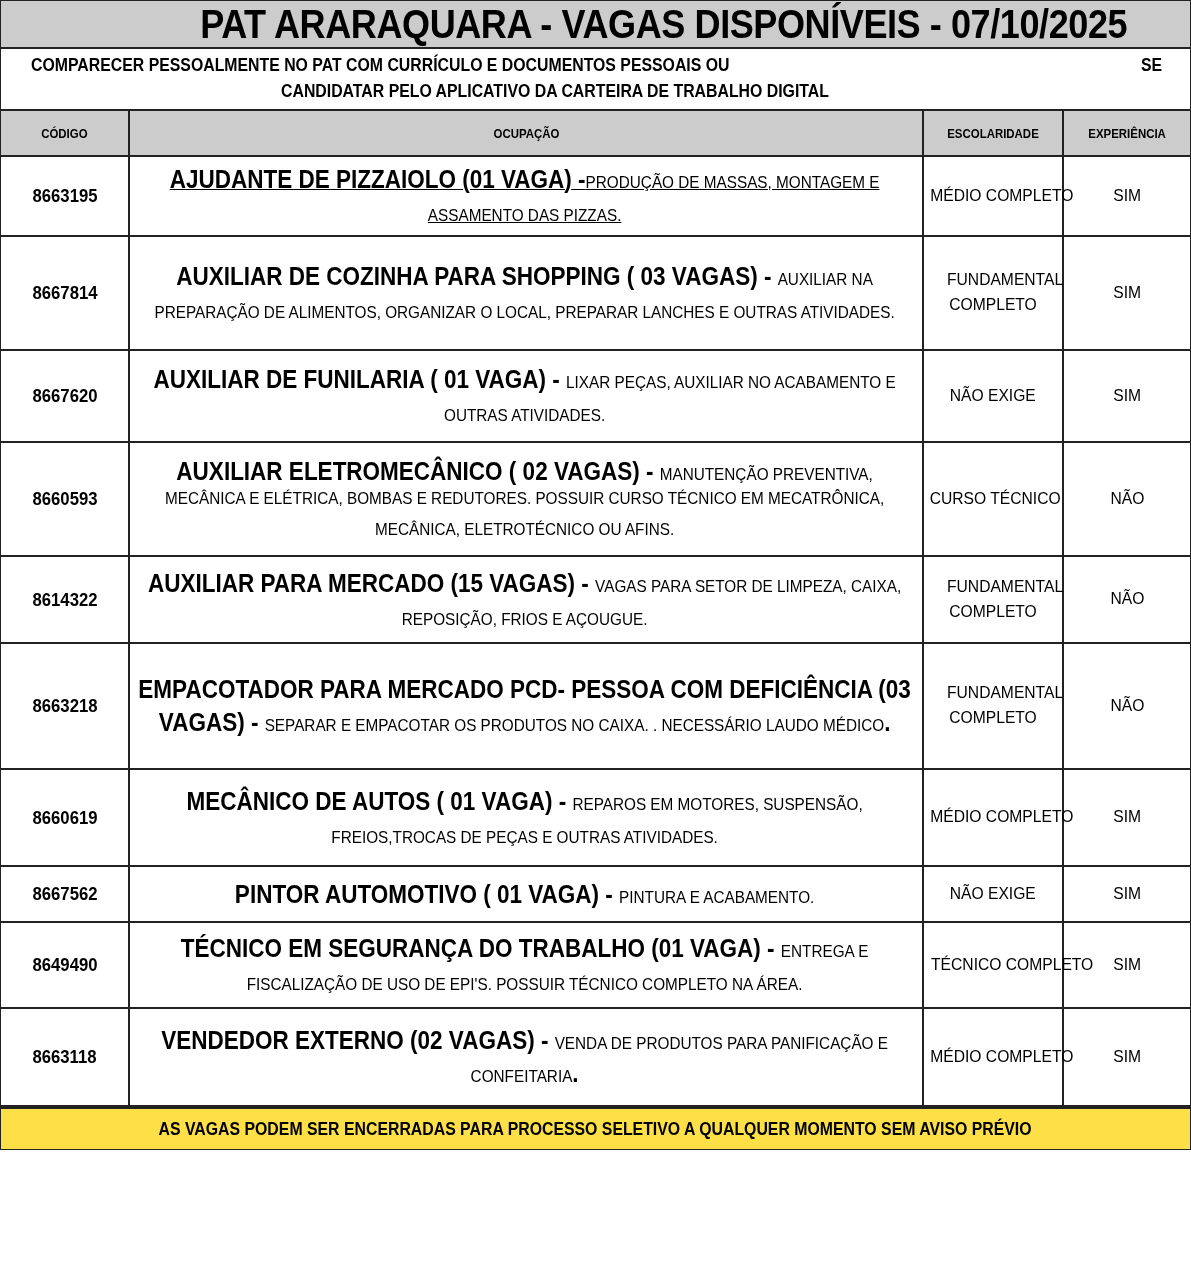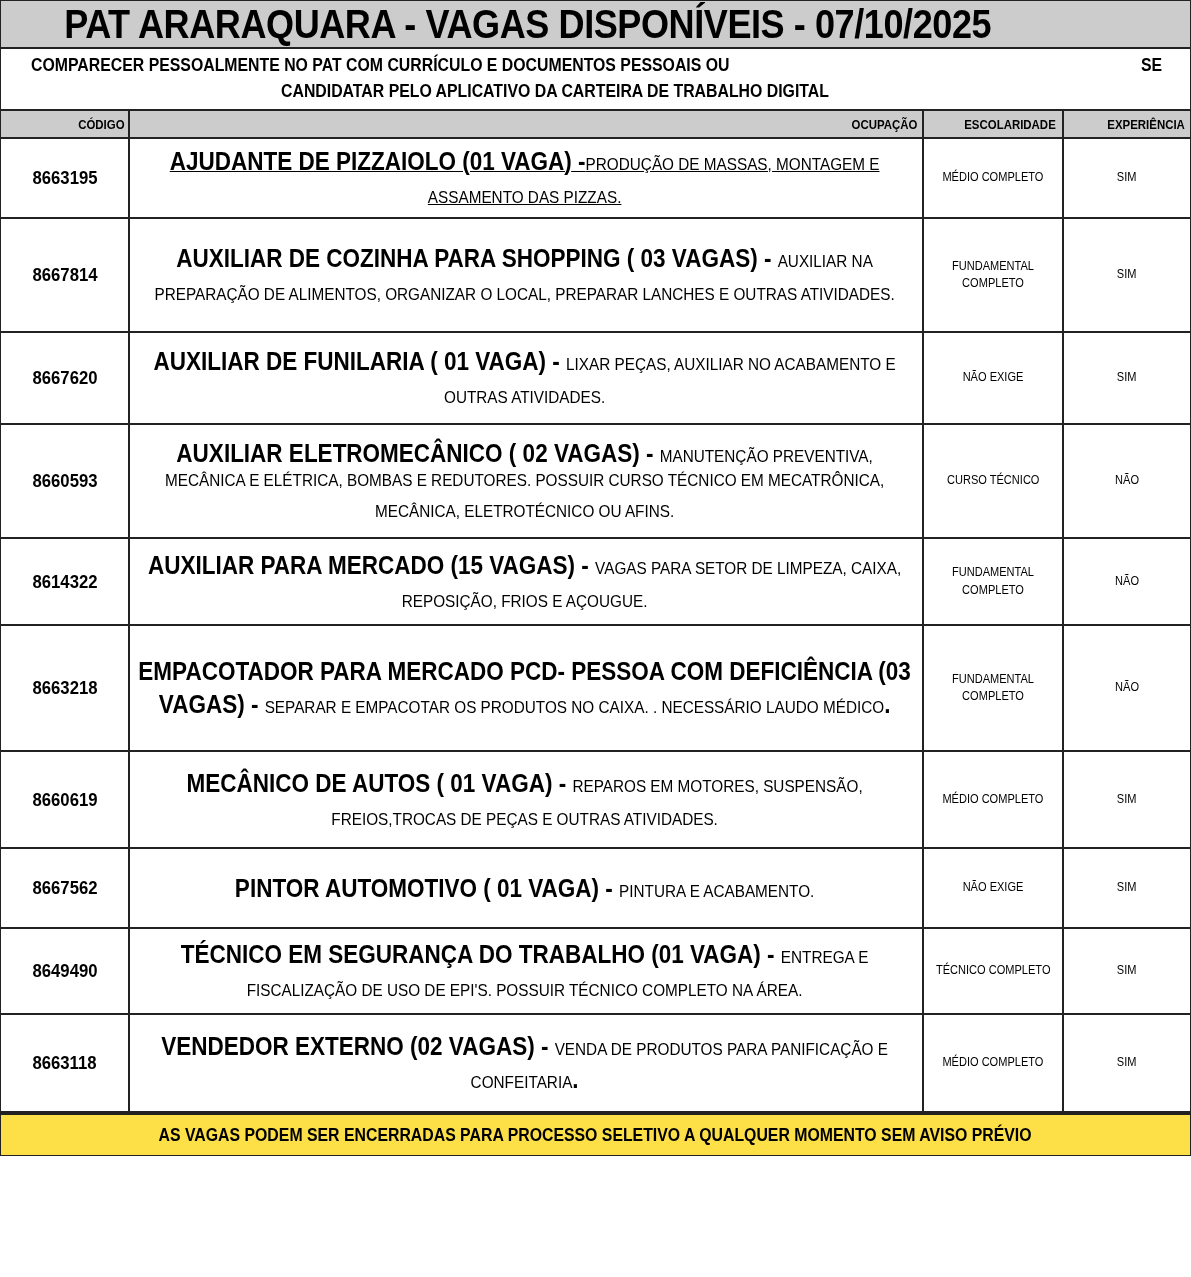--- a/index.html
+++ b/index.html
@@ -21,21 +21,21 @@
       width: 1189px;
       border: 1px solid #222;
       box-sizing: content-box;
     }
     .title-band {
       height: 46px;
       background: #cccccc;
       border-bottom: 2px solid #222;
       display: flex;
       align-items: center;
-      justify-content: flex-start;
+      justify-content: flex-end;
     }
     .title-text {
       font-family: "Liberation Sans", sans-serif;
       font-weight: bold;
       font-size: 41px;
       letter-spacing: -0.5px;
       transform: scaleX(0.88);
       white-space: nowrap;
       line-height: 46px;
     }
@@ -84,22 +84,22 @@
     table.jobs col.c-edu { width: 140px; }
     table.jobs col.c-exp { width: 127px; }
 
     table.jobs th {
       background: #cccccc;
       height: 26px;
       font-size: 13px;
       font-weight: bold;
       border: 2px solid #222;
       border-top: none;
-      padding: 0;
-      text-align: right;
+      padding: 9px;
+      text-align: center;
       vertical-align: middle;
     }
     table.jobs th span {
       display: inline-block;
       transform: scaleX(0.88);
     }
     table.jobs td {
       border: 2px solid #222;
       padding: 0;
       vertical-align: middle;
@@ -139,21 +139,21 @@
     }
     .occ-desc {
       font-size: 17px;
       font-weight: normal;
     }
     .occ-end {
       font-weight: bold;
       font-size: 25px;
     }
     td.edu, td.exp {
-      font-size: 12px;
+      font-size: 17px;
       line-height: 1.45;
     }
     td.edu span, td.exp span {
       display: inline-block;
       transform: scaleX(0.92);
     }
     .footer-band {
       height: 40px;
       background: #fde047;
       border-top: 2px solid #222;
@@ -254,21 +254,21 @@
 
   <tr style="height: 97px; margin-top: 6px;">
     <td class="code"><span>8660619</span></td>
     <td class="occ">
       <span class="occ-inner"><span class="occ-title">MECÂNICO DE AUTOS ( 01 VAGA)</span><span class="occ-sep"> - </span><span class="occ-desc">REPAROS EM MOTORES, SUSPENSÃO, FREIOS,TROCAS DE PEÇAS E OUTRAS ATIVIDADES.</span><span class="occ-end"></span></span>
     </td>
     <td class="edu"><span style="white-space: nowrap;">MÉDIO COMPLETO</span></td>
     <td class="exp"><span>SIM</span></td>
   </tr>
 
-  <tr style="height: 80px;">
+  <tr style="height: 56px;">
     <td class="code"><span>8667562</span></td>
     <td class="occ">
       <span class="occ-inner"><span class="occ-title">PINTOR AUTOMOTIVO ( 01 VAGA)</span><span class="occ-sep"> - </span><span class="occ-desc">PINTURA E ACABAMENTO.</span><span class="occ-end"></span></span>
     </td>
     <td class="edu"><span style="white-space: nowrap;">NÃO EXIGE</span></td>
     <td class="exp"><span>SIM</span></td>
   </tr>
 
 
   <tr style="height: 86px; margin-top: 33px;">

